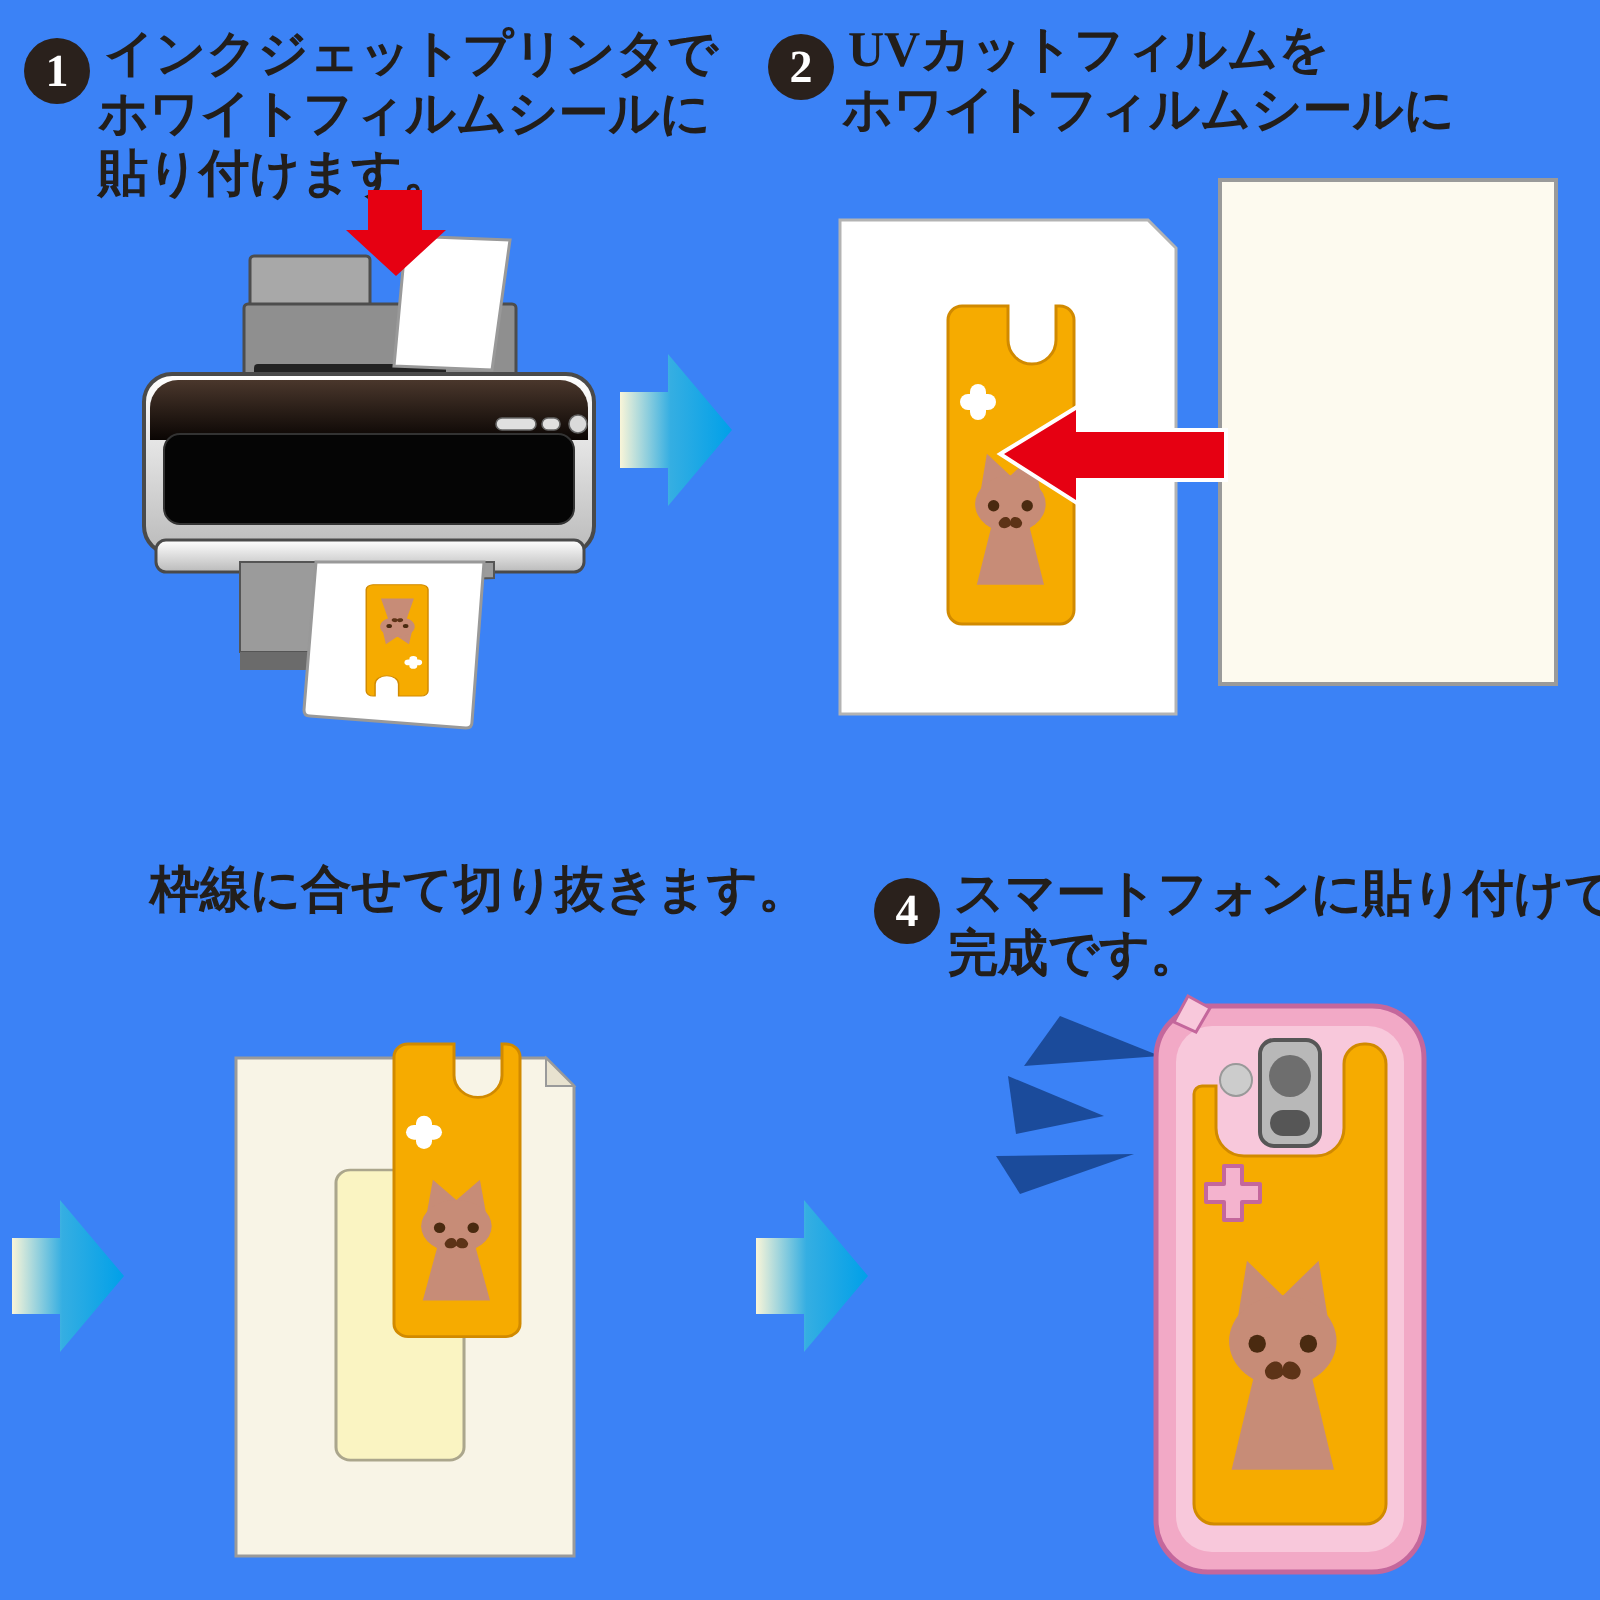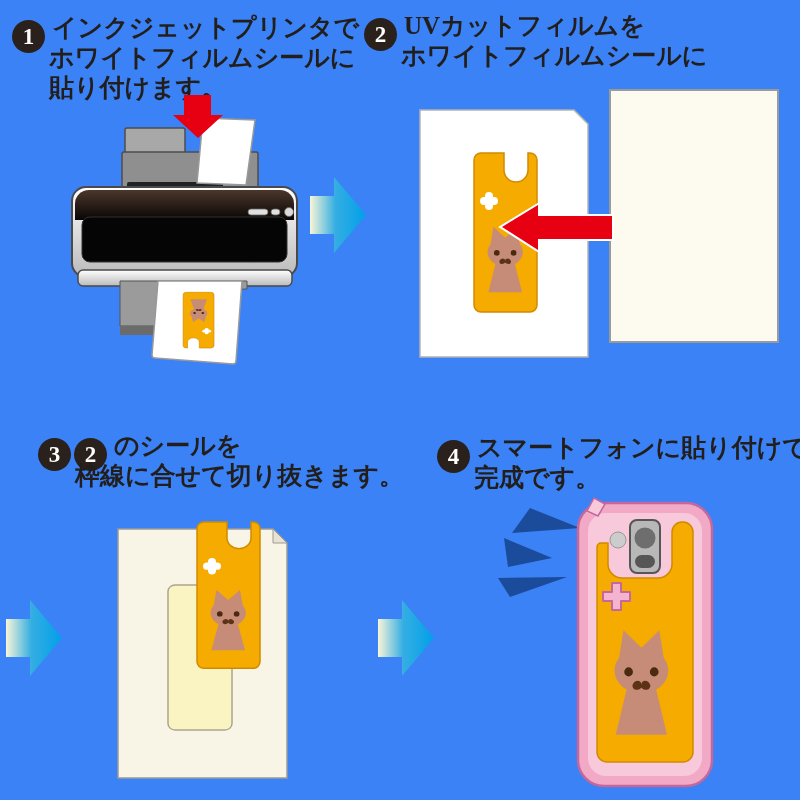--- a/index.html
+++ b/index.html
@@ -54,27 +54,26 @@
       </g>
     </defs>
   </svg>
 
   <div class="step" style="left:12px;top:13px">
     <div class="line"><span class="badge">1</span><span class="t">インクジェットプリンタで</span></div>
     <div class="line indent">ホワイトフィルムシールに</div>
     <div class="line indent">貼り付けます。</div>
   </div>
 
-  <div class="step" style="left:364px;top:11px">
+  <div class="step" style="left:384px;top:11px">
     <div class="line"><span class="badge">2</span><span class="t">UVカットフィルムを</span></div>
     <div class="line indent">ホワイトフィルムシールに</div>
   </div>
 
   <div class="step" style="left:38px;top:431px">
-    <div class="line"><span class="badge">3</span><span class="badge">2</span><span class="t">のシールを</span></div>
     <div class="line indent">枠線に合せて切り抜きます。</div>
   </div>
 
   <div class="step" style="left:437px;top:433px">
     <div class="line"><span class="badge">4</span><span class="t">スマートフォンに貼り付けて</span></div>
     <div class="line indent">完成です。</div>
   </div>
 
   <svg class="ill" style="left:60px;top:90px" width="260" height="310" viewBox="0 0 260 310">
 

